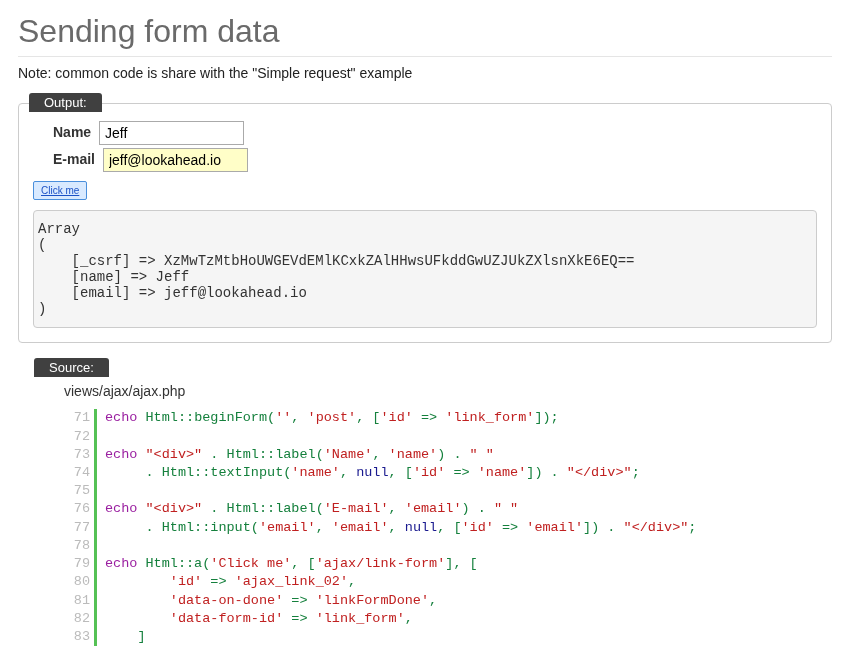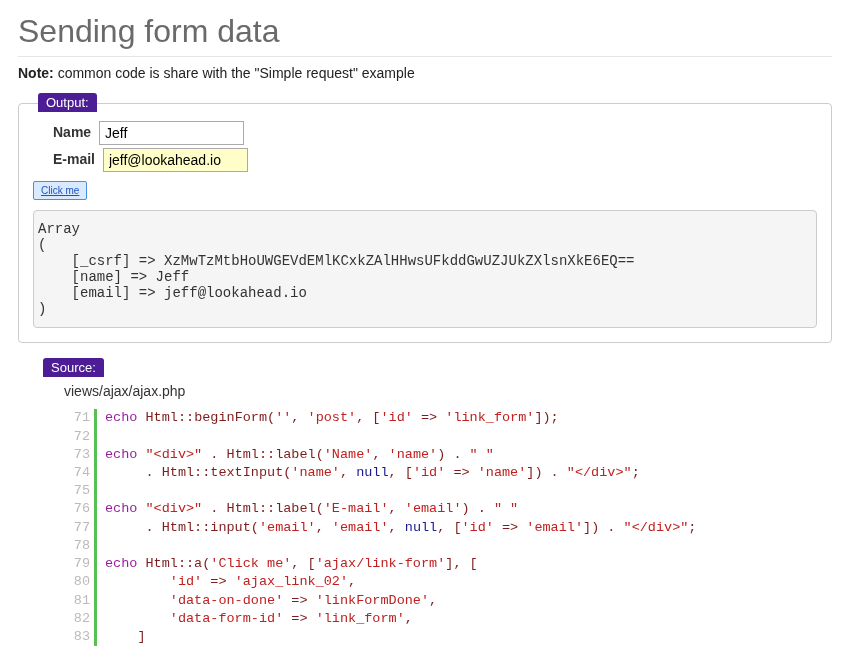--- a/index.html
+++ b/index.html
@@ -14,39 +14,38 @@
   h1 {
     font-size: 32px;
     font-weight: 400;
     color: #6a6a6a;
     margin: 0 0 6px 0;
     line-height: 1.2;
     padding-bottom: 6px;
     border-bottom: 1px solid #e5e5e5;
   }
   .note-line { margin: 8px 0 22px 0; font-size: 14px; color: #222; }
-  .note-line strong { font-weight: bold; }
+  .note-line strong { font-weight: normal; }
 
   .panel {
     border: 1px solid #ccc;
     border-radius: 4px;
     padding: 14px 14px 14px 14px;
     margin: 18px 0 26px 0;
     position: relative;
   }
   .legend {
     position: absolute;
     top: -11px;
     left: 10px;
-    background: #4c1d95;
+    background: #404040;
     color: #fff;
     font-size: 13px;
-    padding: 2px 8px;
+    padding: 2px 15px;
     border-radius: 3px 3px 0 0;
-    margin-left: 9px;
   }
 
   .form-row { margin: 3px 0; }
   .form-label { font-weight: bold; display: inline-block; margin-right: 4px; padding-left: 20px; }
   .text-input {
     border: 1px solid #aaa;
     padding: 3px 5px;
     font-size: 14px;
     width: 145px;
     vertical-align: middle;
@@ -85,21 +84,21 @@
 
   .code-wrap { margin-left: 28px; }
   .code-line { display: flex; font-family: Menlo, Monaco, "Courier New", monospace; font-size: 13.5px; line-height: 1.35; }
   .ln { width: 26px; text-align: right; color: #bbb; user-select: none; flex-shrink:0; }
   .gut { width: 3px; background: #55c155; margin: 0 8px 0 4px; flex-shrink:0; }
   .code-txt { white-space: pre; }
 
   .tok-kw { color: #9a1fa0; }      
   .tok-str { color: #c02020; }     
   .tok-null { color: #1a1a8f; }
-  .tok-plain { color: #7f1d1d; }
+  .tok-plain { color: #15803d; }
 </style>
 </head>
 <body>
 
 <h1>Sending form data</h1>
 
 <div class="note-line">
   <strong>Note:</strong><span> common code is share with the "Simple request" example</span>
 </div>
 

